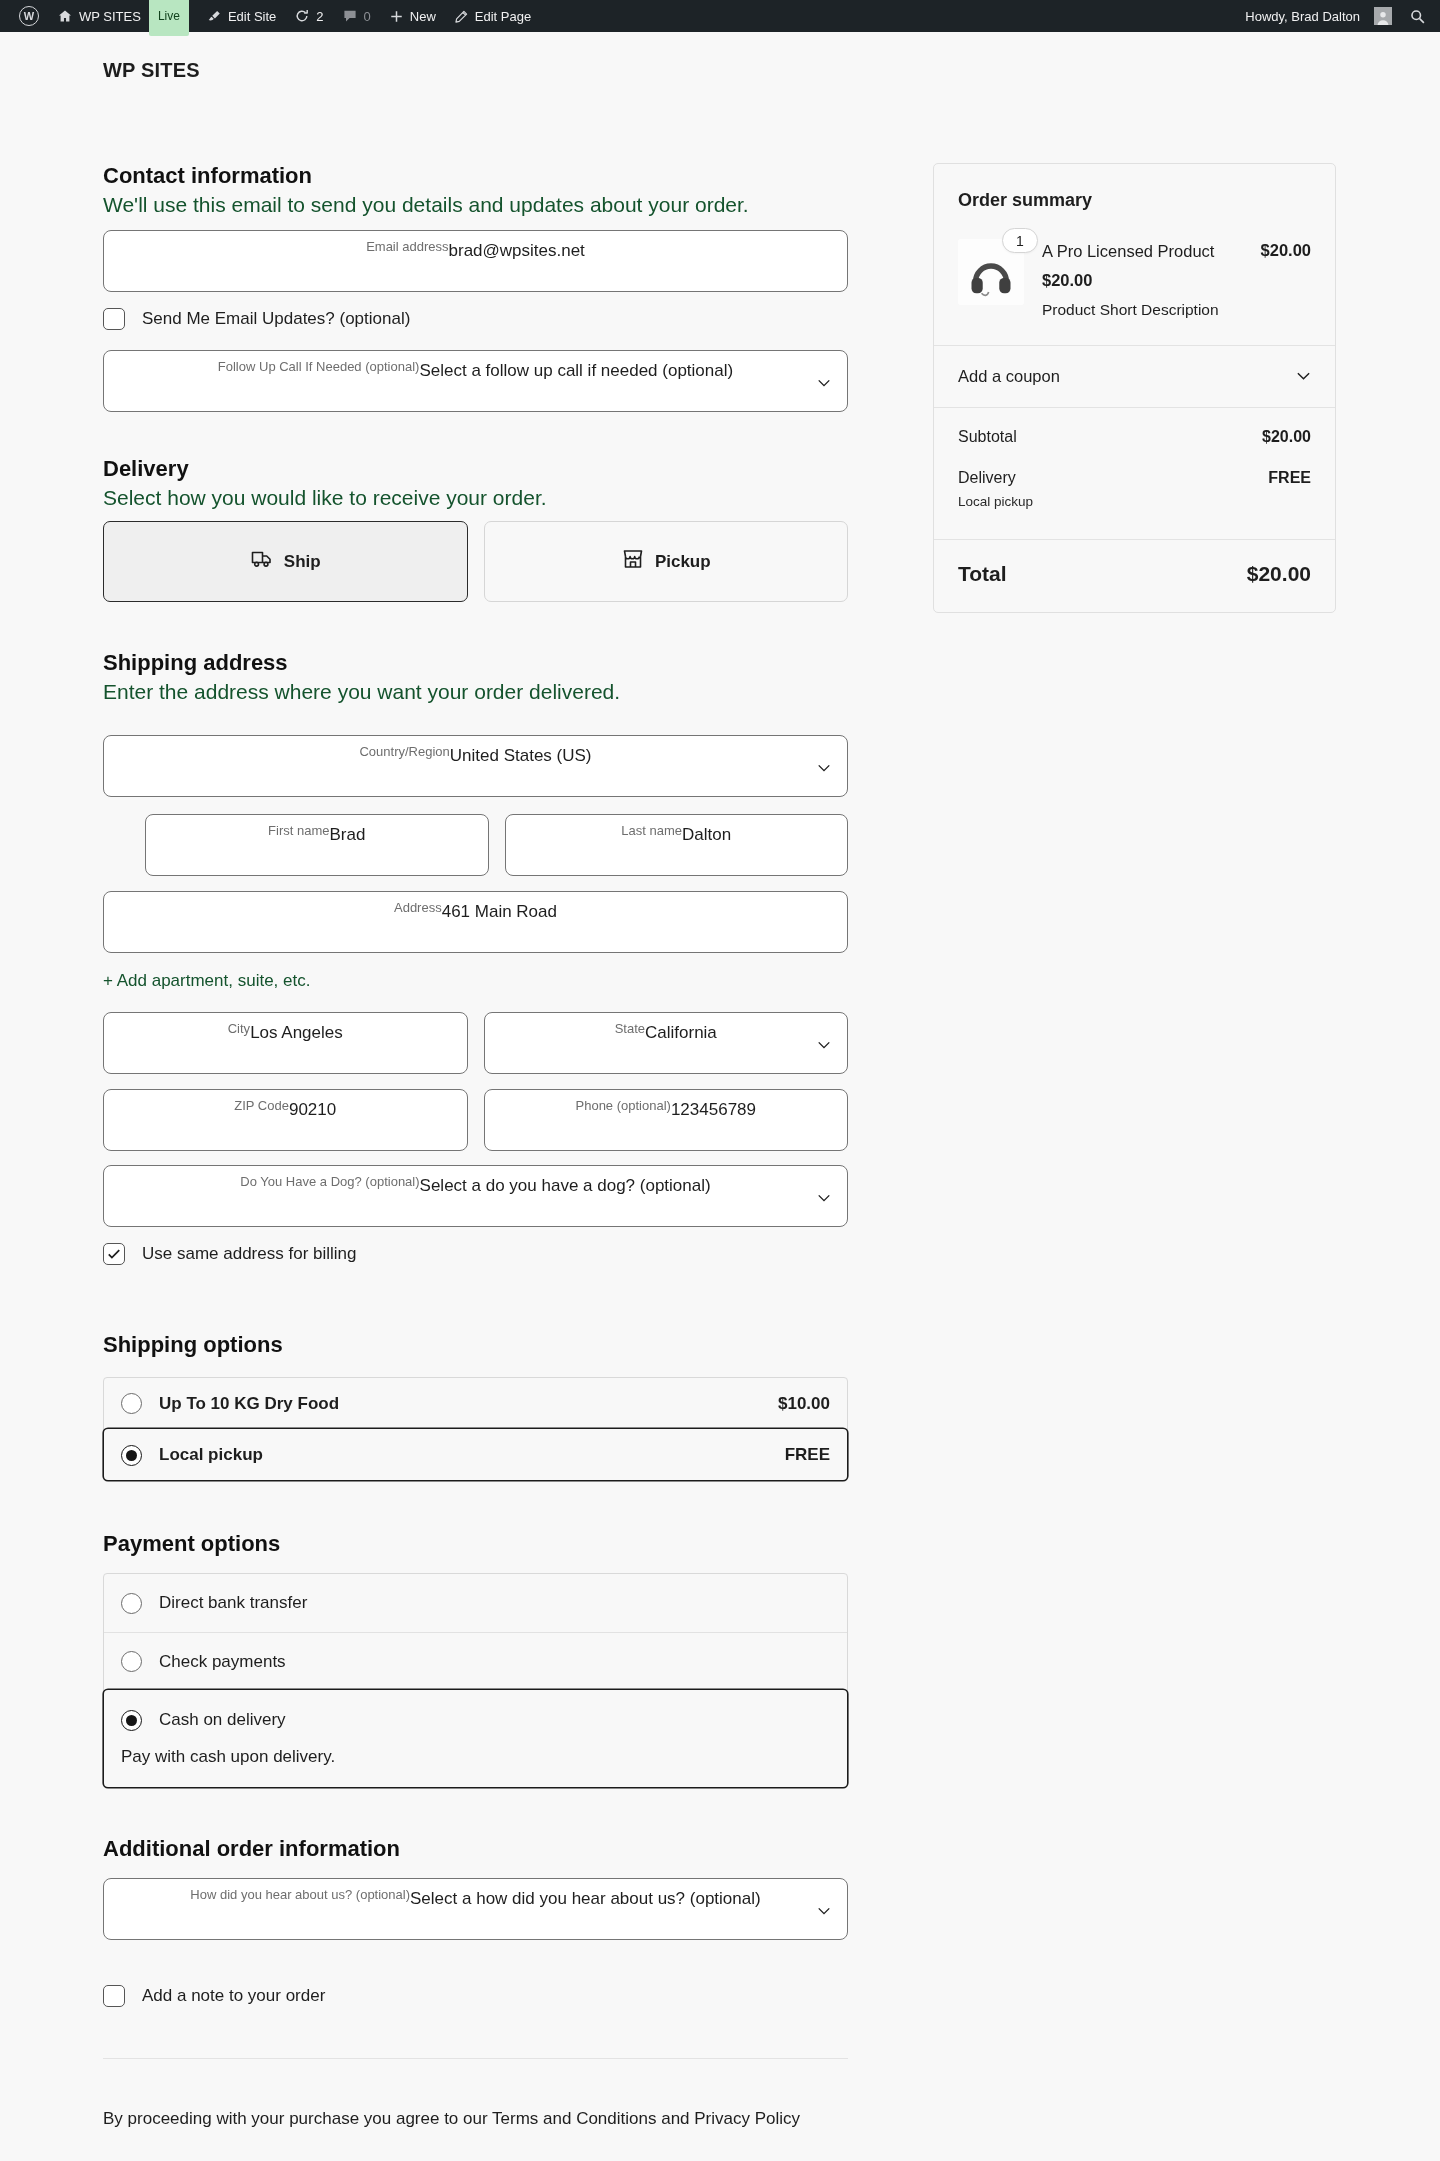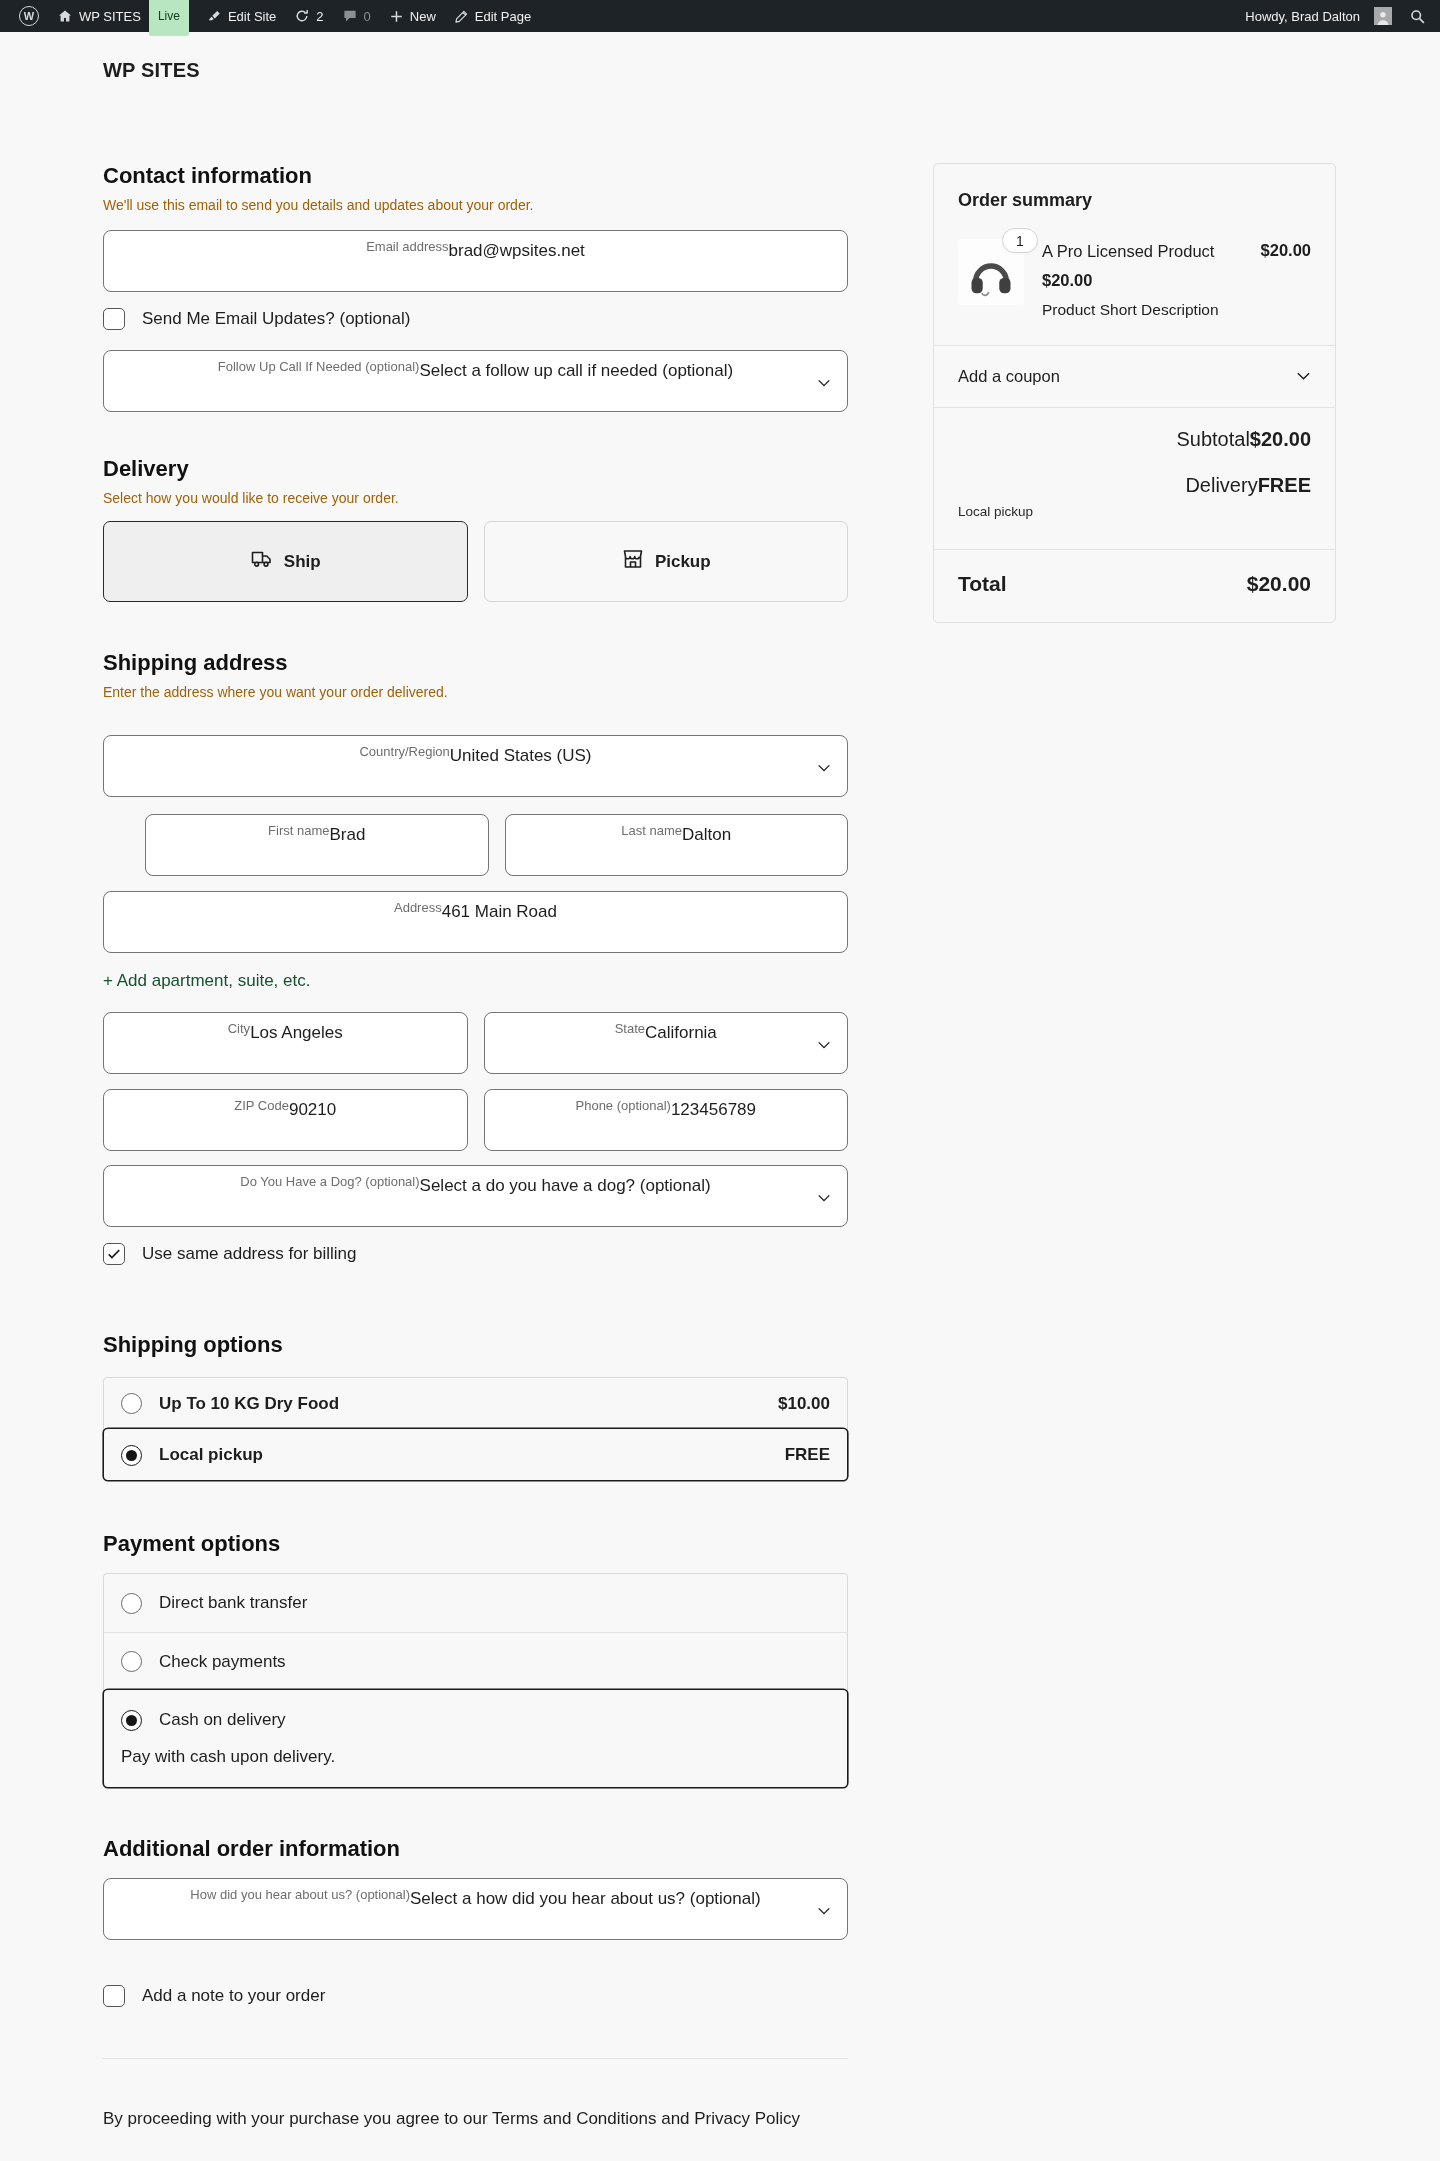--- a/index.html
+++ b/index.html
@@ -19,21 +19,21 @@
 
   
   .page { padding:0 103px; }
   .site-title { margin-top:27px; font-size:20px; font-weight:700; line-height:22px; letter-spacing:.2px; }
   .columns { display:flex; align-items:flex-start; }
   .main { width:745px; }
   .gap { width:85px; flex:none; }
   .sidebar { width:403px; margin-top:82px; }
 
   h2.section-h { font-size:22px; font-weight:600; line-height:22px; color:#111; }
-  .section-sub { font-size:14px; line-height:18px; margin-top:9px; color:#a16207; }
+  .section-sub { font-size:21px; line-height:18px; margin-top:9px; color:#14532d; }
 
   
   .field { background:#fff; border:1px solid #757575; border-radius:8px; height:62px; padding:8px 16px 7px; display:flex; flex-direction:row; justify-content:center; position:relative; }
   .field .flabel { font-size:13px; color:#6e6e6e; line-height:16px; }
   .field .fvalue { font-size:17px; color:#1e1e1e; line-height:21px; margin-top:1px; }
   .field.select .chev { position:absolute; right:16px; top:50%; margin-top:-6px; }
   .row2 { display:flex; gap:16px; }
   .row2 .field { width:364.5px; }
 
   .checkrow { display:flex; align-items:center; gap:17px; }
@@ -78,21 +78,21 @@
   .qty-badge { position:absolute; top:-11px; right:-14px; min-width:36px; height:25px; background:#fff; border:1px solid #d5d5d5; border-radius:13px; display:flex; align-items:center; justify-content:center; font-size:14px; color:#1e1e1e; box-shadow:0 1px 2px rgba(0,0,0,.04); }
   .prod-info { flex:1; padding-top:2px; }
   .prod-name-row { display:flex; justify-content:space-between; gap:10px; }
   .prod-name { font-size:16.5px; line-height:20px; }
   .prod-line-price { font-size:16.5px; font-weight:700; white-space:nowrap; }
   .prod-unit { font-size:16.5px; font-weight:700; margin-top:10px; }
   .prod-desc { font-size:15.5px; margin-top:11px; color:#1e1e1e; }
   .sb-divider { border:0; border-top:1px solid #e3e3e3; }
   .coupon-row { display:flex; align-items:center; justify-content:space-between; padding:21px 24px; font-size:16.5px; cursor:pointer; }
   .totals { padding:20px 24px 6px; }
-  .t-row { display:flex; justify-content:flex-end; align-items:baseline; font-size:20px; }
+  .t-row { display:flex; justify-content:space-between; align-items:baseline; font-size:16px; }
   .t-row .val { font-weight:700; }
   .t-note { font-size:13.5px; margin-top:7px; color:#2a2a2a; }
   .total-row { display:flex; justify-content:space-between; padding:22px 24px 26px; font-size:21px; font-weight:700; }
 </style>
 </head>
 <body>
 
 <div class="screen">
 
   <div class="adminbar">

